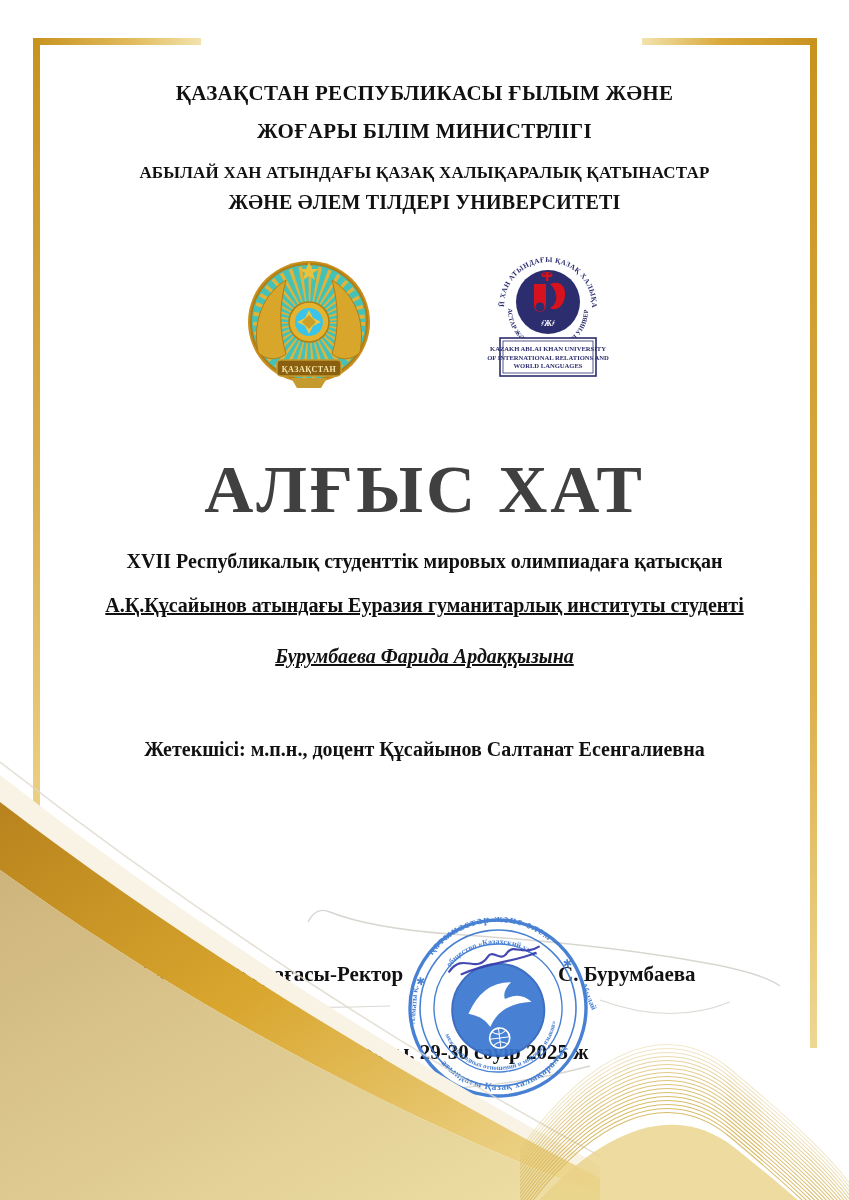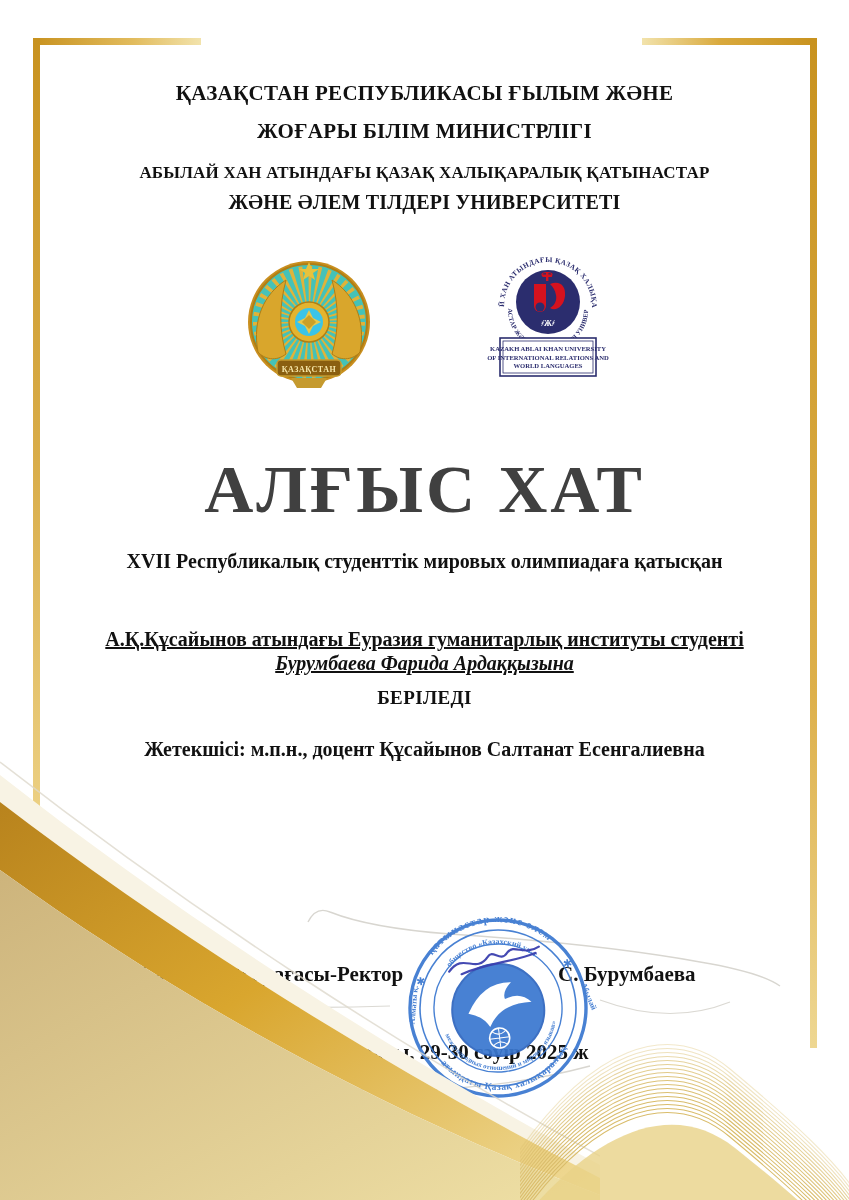--- a/index.html
+++ b/index.html
@@ -13,22 +13,22 @@
   .gl-tlv{left:33px;top:38px;width:7px;height:774px;background:linear-gradient(180deg,#c8921f,#d9ad4a 55%,#ecd083);}
   .gl-trh{left:642px;top:38px;width:175px;height:7px;background:linear-gradient(90deg,#f2e3ac,#d9a93c 45%,#c8921f);}
   .gl-trv{left:810px;top:38px;width:7px;height:1010px;background:linear-gradient(180deg,#c8921f,#ddb04b 65%,#eed792);}
   
   .h1a{top:81px;font-size:21px;font-weight:bold;letter-spacing:.3px;}
   .h1b{top:119px;font-size:21px;font-weight:bold;letter-spacing:.3px;}
   .h2a{top:163px;font-size:17px;font-weight:bold;letter-spacing:.2px;}
   .h2b{top:191px;font-size:20px;font-weight:bold;letter-spacing:.2px;}
   .title{top:442px;font-size:68px;font-weight:bold;color:#404040;letter-spacing:3px;margin-top:8px;}
   .b1{top:550px;font-size:20px;font-weight:bold;}
-  .b2{top:628px;font-size:20px;font-weight:bold;text-decoration:underline;}
-  .b3{top:645px;font-size:20px;font-weight:bold;font-style:italic;text-decoration:underline;margin-top:7px;}
+  .b2{top:594px;font-size:20px;font-weight:bold;text-decoration:underline;}
+  .b3{top:645px;font-size:20px;font-weight:bold;font-style:italic;text-decoration:underline;}
   .b4{top:687px;font-size:19px;font-weight:bold;letter-spacing:.4px;}
   .b5{top:738px;font-size:20px;font-weight:bold;}
   .f-pos{left:140px;top:962px;font-size:21px;font-weight:bold;}
   .f-name{left:558px;top:962px;font-size:21px;font-weight:bold;}
   .f-date{left:280px;top:1040px;width:360px;text-align:center;font-size:21px;font-weight:bold;}
   .stamp-wrap{left:396px;top:906px;width:204px;height:204px;transform:rotate(-7deg);}
 </style>
 </head>
 <body>
 
@@ -85,21 +85,20 @@
     <text x="62" y="101" text-anchor="middle" font-size="6.6" font-weight="bold" fill="#2b2d6e">KAZAKH  ABLAI  KHAN  UNIVERSITY</text>
     <text x="62" y="109.5" text-anchor="middle" font-size="6.6" font-weight="bold" fill="#2b2d6e">OF INTERNATIONAL RELATIONS AND</text>
     <text x="62" y="118" text-anchor="middle" font-size="6.6" font-weight="bold" fill="#2b2d6e">WORLD LANGUAGES</text>
   </svg>
 
   <div class="abs ctr title">АЛҒЫС ХАТ</div>
 
   <div class="abs ctr b1">XVII Республикалық студенттік мировых олимпиадаға қатысқан</div>
   <div class="abs ctr b2">А.Қ.Құсайынов атындағы Еуразия гуманитарлық институты  студенті</div>
   <div class="abs ctr b3">Бурумбаева Фарида Ардаққызына</div>
-  <div class="abs ctr b4">БЕРІЛЕДІ</div>
   <div class="abs ctr b5">Жетекшісі: м.п.н., доцент  Құсайынов Салтанат Есенгалиевна</div>
 
   <svg class="abs" style="left:80px;top:890px;" width="720" height="220" viewBox="0 0 720 220">
     <path d="M228,32 q8,-16 22,-10 q40,16 120,22 q150,10 250,28 q60,10 80,24" fill="none" stroke="#d8d6d0" stroke-width="1.4"></path>
     <path d="M30,102 q120,20 280,14" fill="none" stroke="#dbd9d3" stroke-width="1.2"></path>
     <path d="M520,110 q70,26 130,2" fill="none" stroke="#dbd9d3" stroke-width="1.2"></path>
     <path d="M180,190 q180,26 330,-14" fill="none" stroke="#d8d6d0" stroke-width="1.3"></path>
   </svg>
 
   <div class="abs f-pos">Басқарма Төрағасы-Ректор</div>

